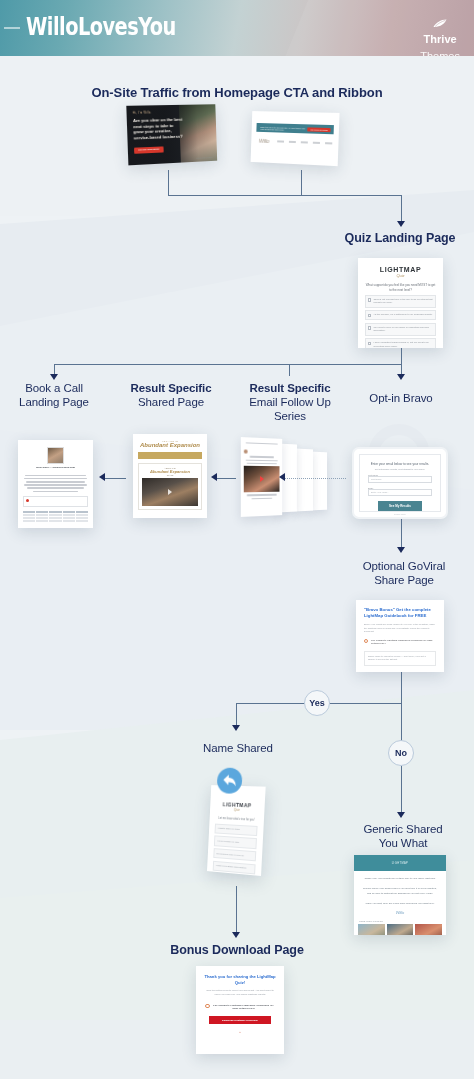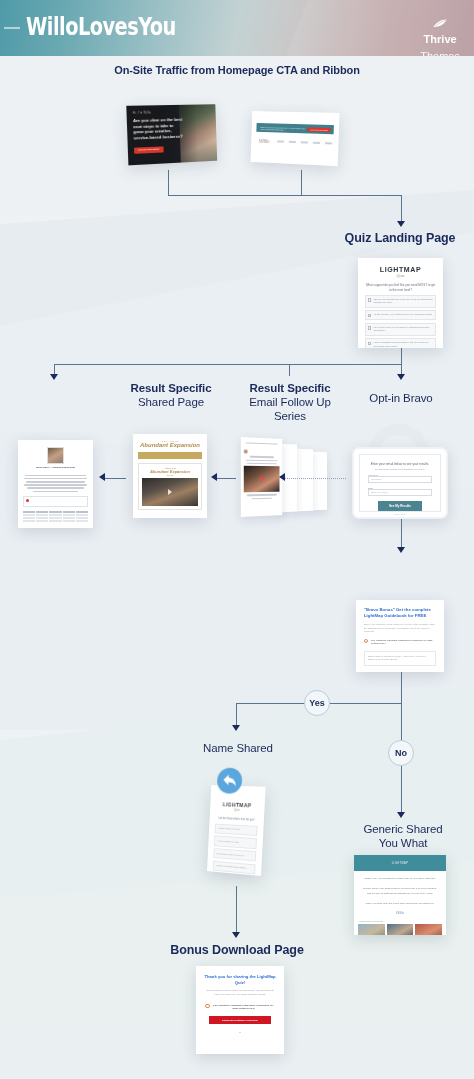--- a/index.html
+++ b/index.html
@@ -267,21 +267,21 @@
     <div id="thrive">
       <svg class="leaf" viewBox="0 0 14 9">
         <path d="M0.5 8 C3 3.6 7.5 0.8 13.5 0.6 C11.5 5 7 8.4 0.5 8 Z" fill="#ffffff"></path>
         <path d="M2.2 7.4 C5 4.6 8.6 2.4 12.4 1.4" stroke="#b79ba0" stroke-width="0.5" fill="none"></path>
       </svg>
       <span class="tt-b">Thrive</span>
         <span class="tt-n">Themes</span>
     </div>
   </div>
 
-  <div class="lbl" style="left:37px; top:64px; width:400px; font-size:11px; font-weight:bold;">On-Site Traffic from Homepage CTA and Ribbon</div>
+  <div class="lbl" style="left:37px; top:85px; width:400px; font-size:13px; font-weight:bold;">On-Site Traffic from Homepage CTA and Ribbon</div>
 
   <div class="card" id="cta-thumb">
     <div class="photo"></div>
     <div class="scrim"></div>
     <div class="eyebrow">Hi, I'm Willo.</div>
     <div class="head">Are you clear on the best next steps to take to grow your creative, service-based business?</div>
     <div class="btn">START THE QUIZ</div>
     <div class="foot">willolovesyou.com</div>
   </div>
 
@@ -333,20 +333,24 @@
   </div>
 
   <div class="ln lnv" style="left:401px; top:348px; height:17px;"></div>
   <div class="ln lnh" style="left:54px; top:364px; width:348px;"></div>
   <div class="ln lnv" style="left:54px; top:364px; height:12px;"></div>
   <div class="arrow-d" style="left:50px; top:374px;"></div>
   <div class="ln lnv" style="left:289px; top:364px; height:12px;"></div>
   <div class="ln lnv" style="left:401px; top:364px; height:12px;"></div>
   <div class="arrow-d" style="left:397px; top:374px;"></div>
 
+  <div class="lbl" style="left:6px; top:381px; width:96px; font-size:11.5px;">
+    <span class="n">Book a Call</span>
+    <span class="n">Landing Page</span>
+  </div>
 
   <div class="lbl" style="left:119px; top:381px; width:104px; font-size:11.5px;">
     <span class="b">Result Specific</span>
     <span class="n">Shared Page</span>
   </div>
 
   <div class="lbl" style="left:234px; top:381px; width:112px; font-size:11.5px;">
     <span class="b">Result Specific</span>
     <span class="n">Email Follow Up</span>
     <span class="n">Series</span>
@@ -451,20 +455,24 @@
       <div class="fl">Email</div>
       <div class="fi">Enter your email...</div>
       <div class="btn">See My Results</div>
       <div class="fin">Privacy Policy</div>
     </div>
   </div>
 
   <div class="ln lnv" style="left:401px; top:519px; height:30px;"></div>
   <div class="arrow-d" style="left:397px; top:547px;"></div>
 
+  <div class="lbl" style="left:340px; top:559px; width:128px; font-size:11.5px;">
+    <span class="n">Optional GoViral</span>
+    <span class="n">Share Page</span>
+  </div>
 
   <div class="card" id="gv-card">
     <div class="h">"Bravo Bonus" Get the complete LightMap Guidebook for FREE</div>
     <div class="p">Bravo! Your results are being emailed to you now. In the meantime, share the LightMap Quiz on social and you'll instantly unlock the complete bonus gift.</div>
     <div class="row">
       <span class="ci"></span>
       <span class="t">The Complete LightMap Framework Guidebook (17-page detailed PDF)</span>
     </div>
     <div class="note">Simply share to unlock the bonus — don't worry, you'll get a chance to preview the gift first.</div>
   </div>

